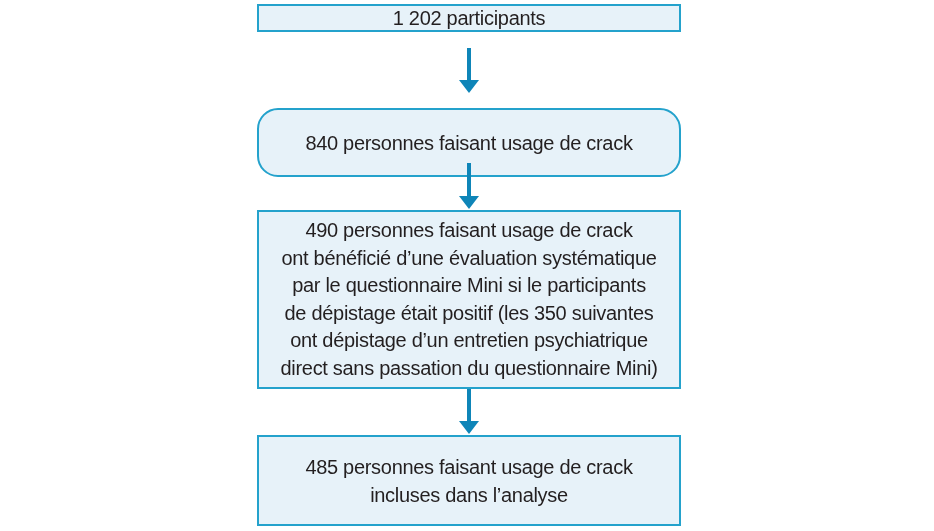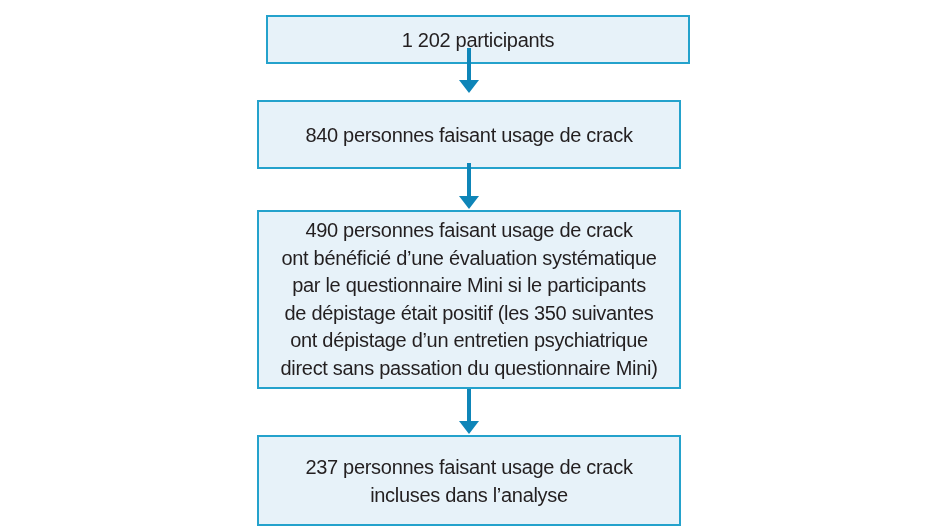--- a/index.html
+++ b/index.html
@@ -64,30 +64,30 @@
     border-top: 13px solid #0e85b8;
     flex: 0 0 auto;
   }
 </style>
 </head>
 <body>
 
 <div class="canvas">
   <div class="flow-col">
 
-    <div class="box box1" style="top:15px; height:49px;margin-left:9px;">
+    <div class="box box1" style="top:4px; height:28px;">
       <div class="line">1 202 participants</div>
     </div>
 
     <div class="arrow" style="top:48px; height:45px;">
       <div class="stem"></div>
       <div class="head"></div>
     </div>
 
-    <div class="box box2" style="top:100px; height:69px;">
+    <div class="box box2" style="top:108px; height:69px;border-radius:21px;">
       <div class="line">840 personnes faisant usage de crack</div>
     </div>
 
     <div class="arrow" style="top:163px; height:46px;">
       <div class="stem"></div>
       <div class="head"></div>
     </div>
 
     <div class="box box3" style="top:210px; height:179px;">
       <div class="line">490 personnes faisant usage de crack</div>
@@ -97,18 +97,18 @@
       <div class="line">ont dépistage d’un entretien psychiatrique</div>
       <div class="line">direct sans passation du questionnaire Mini)</div>
     </div>
 
     <div class="arrow" style="top:389px; height:45px;">
       <div class="stem"></div>
       <div class="head"></div>
     </div>
 
     <div class="box box4" style="top:435px; height:91px;">
-      <div class="line">237 personnes faisant usage de crack</div>
+      <div class="line">485 personnes faisant usage de crack</div>
       <div class="line">incluses dans l’analyse</div>
     </div>
 
   </div>
 </div>
 
 </body></html>

